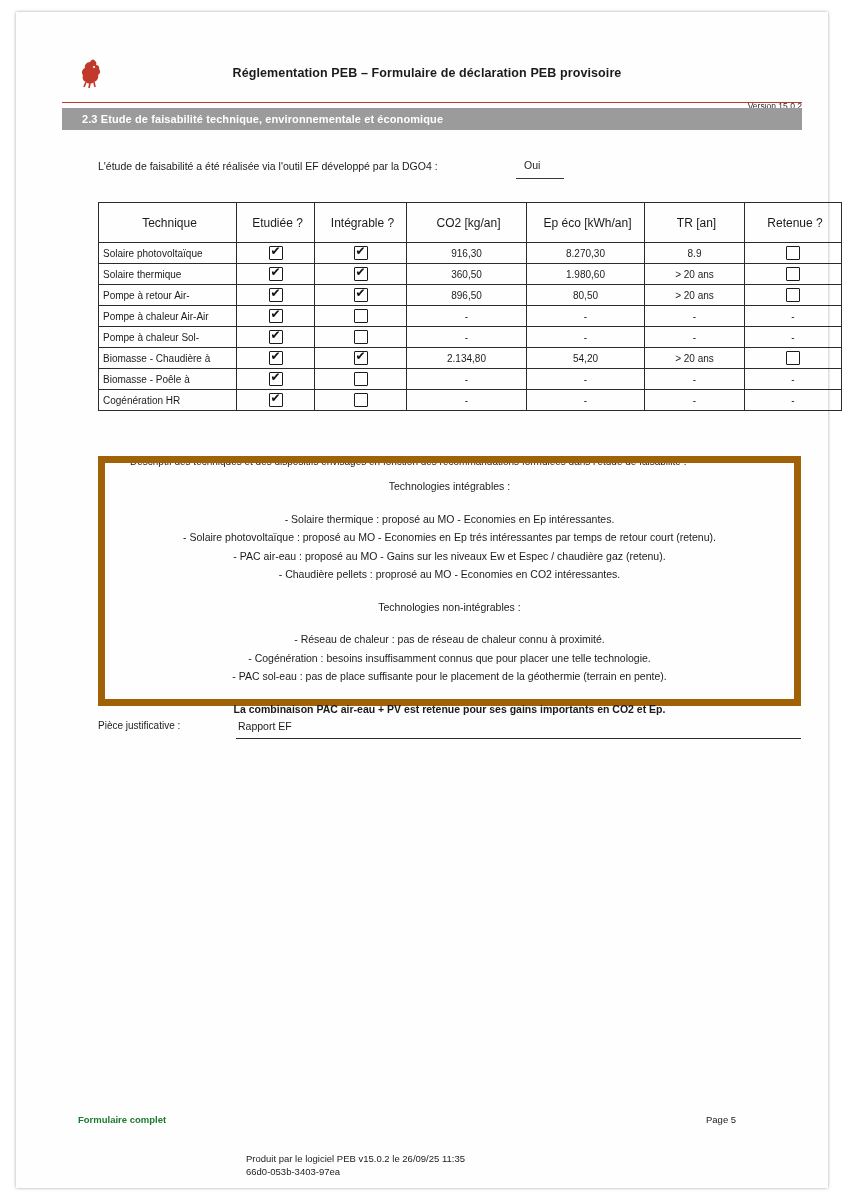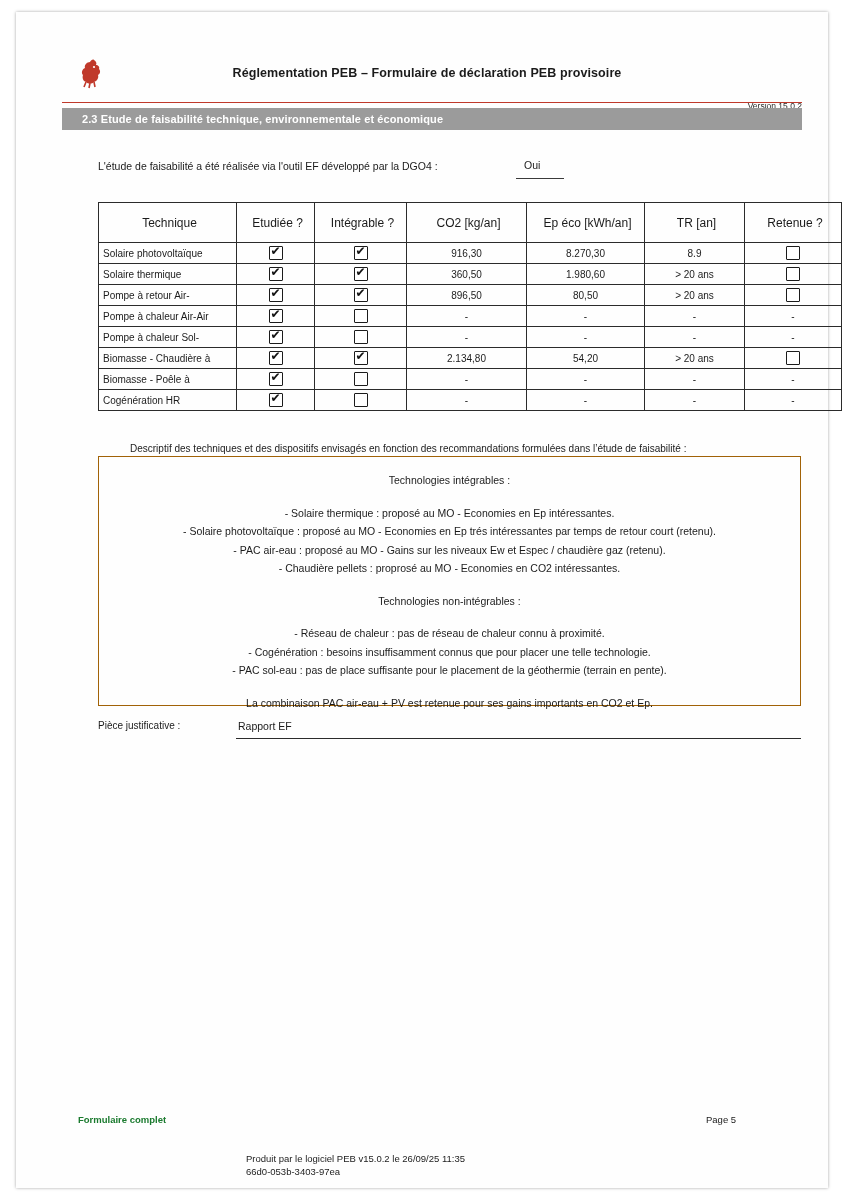--- a/index.html
+++ b/index.html
@@ -166,32 +166,32 @@
     line-height: 14px;
     color: #111;
     width: 12px;
     text-align: center;
   }
 
   
   .desc-label {
     position: absolute;
     left: 82px;
-    top: 431px;
+    top: 444px;
     font-size: 10px;
     color: #1b1b1b;
     padding-left: 32px;
   }
   .desc-box {
     position: absolute;
     left: 82px;
     top: 444px;
     width: 703px;
     height: 250px;
-    border: 1px solid #a16207;
+    border: 7px solid #a16207;
     box-sizing: border-box;
     padding: 14px 18px;
     font-size: 10.5px;
     color: #1b1b1b;
     text-align: center;
     line-height: 18.5px;
   }
   .desc-box p { margin: 0; }
   .desc-box .gap { height: 14px; }
 
@@ -379,21 +379,21 @@
       <p>- Solaire photovoltaïque : proposé au MO - Economies en Ep trés intéressantes par temps de retour court (retenu).</p>
       <p>- PAC air-eau : proposé au MO - Gains sur les niveaux Ew et Espec / chaudière gaz (retenu).</p>
       <p>- Chaudière pellets : proprosé au MO - Economies en CO2 intéressantes.</p>
       <div class="gap"></div>
       <p>Technologies non-intégrables :</p>
       <div class="gap"></div>
       <p>- Réseau de chaleur : pas de réseau de chaleur connu à proximité.</p>
       <p>- Cogénération : besoins insuffisamment connus que pour placer une telle technologie.</p>
       <p>- PAC sol-eau : pas de place suffisante pour le placement de la géothermie (terrain en pente).</p>
       <div class="gap"></div>
-      <p style="font-weight:normal">La combinaison PAC air-eau + PV est retenue pour ses gains importants en CO2 et Ep.</p>
+      <p style="font-weight:bold">La combinaison PAC air-eau + PV est retenue pour ses gains importants en CO2 et Ep.</p>
     </div>
 
     <div class="pj-label">Pièce justificative :</div>
     <div class="pj-value">Rapport EF</div>
     <div class="pj-line"></div>
 
     <div class="footer-status">Formulaire complet</div>
     <div class="footer-center">
       <div>Produit par le logiciel PEB v15.0.2 le 26/09/25 11:35</div>
       <div>66d0-053b-3403-97ea</div>

